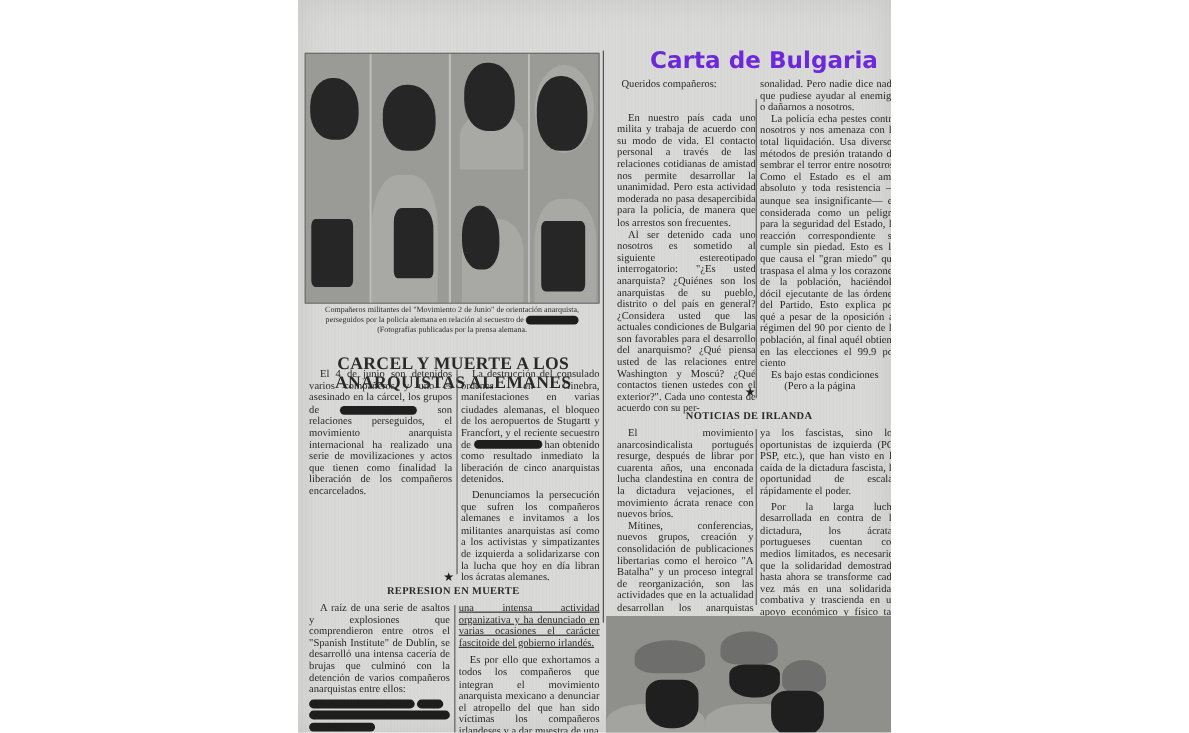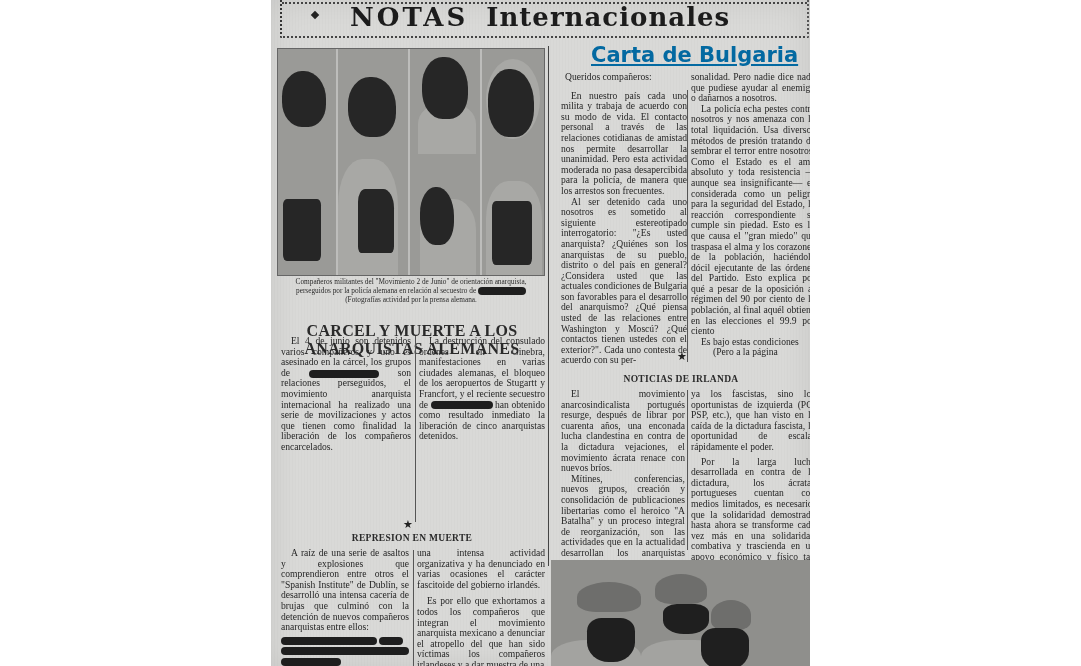--- a/index.html
+++ b/index.html
@@ -22,38 +22,31 @@
   .cell .body{position:absolute;background:#a8a8a5;border-radius:40% 40% 0 0;}
   .cell .face{position:absolute;background:#262626;border-radius:45% 50% 40% 45%;}
   .caption{position:absolute;left:14px;top:277px;width:252px;font-size:7.3px;line-height:9px;text-align:center;color:#2b2b2b;}
   .redact{display:inline-block;background:#1e1e1e;border-radius:4px;height:8px;vertical-align:middle;}
   
   .shead{position:absolute;font-weight:bold;color:#2a2a2a;text-align:center;letter-spacing:0.3px;}
   .col{position:absolute;font-size:9.6px;line-height:10.6px;color:#262626;text-align:justify;}
   .col p{margin:0;text-indent:10px;}
   .vr{position:absolute;width:1px;background:#555;}
   .star{position:absolute;font-size:11px;color:#222;}
-  .bulg-title{position:absolute;left:320px;top:43px;font-family:"DejaVu Sans","Liberation Sans",sans-serif;font-weight:bold;font-size:21px;color:#0369a1;text-decoration:underline;}
+  .bulg-title{position:absolute;left:320px;top:43px;font-family:"DejaVu Sans","Liberation Sans",sans-serif;font-weight:bold;font-size:21px;color:#6d28d9;}
   .photo2{position:absolute;left:280px;top:560px;width:259px;height:106px;background:#8f8f8c;overflow:hidden;}
   .photo2 .cap{position:absolute;border-radius:50% 50% 30% 30%;background:#6e6e6c;}
   .photo2 .face{position:absolute;background:#1f1f1f;border-radius:30% 30% 45% 45%;}
   .photo2 .torso{position:absolute;background:#a3a3a0;border-radius:40% 40% 0 0;}
 </style>
 </head>
 <body>
 
 <div class="page">
 
-  <div class="masthead">
-    <div class="topline"></div>
-    <div class="bullet"></div>
-    <div class="title">
-      <span class="w1">NOTAS</span><span>Internacionales</span>
-    </div>
-  </div>
 
   <div class="photo">
     <div class="cell" style="left:0;top:0;width:58px;height:226px;">
       <div class="face" style="left:4px;top:22px;width:44px;height:56px;"></div>
       <div class="face" style="left:5px;top:150px;width:38px;height:62px;border-radius:10%;"></div>
     </div>
     <div class="cell" style="left:60px;top:0;width:70px;height:226px;">
       <div class="face" style="left:10px;top:28px;width:48px;height:60px;"></div>
       <div class="body" style="left:0;top:110px;width:60px;height:116px;"></div>
       <div class="face" style="left:20px;top:140px;width:36px;height:64px;border-radius:20% 30% 10% 10%;"></div>
@@ -68,56 +61,57 @@
       <div class="body" style="left:4px;top:10px;width:54px;height:80px;border-radius:50%;"></div>
       <div class="face" style="left:6px;top:20px;width:46px;height:68px;"></div>
       <div class="body" style="left:4px;top:132px;width:56px;height:94px;"></div>
       <div class="face" style="left:10px;top:152px;width:40px;height:64px;border-radius:10%;"></div>
     </div>
   </div>
 
   <div class="caption">
     <span>Compañeros militantes del "Movimiento 2 de Junio" de orientación anarquista, perseguidos por la policía alemana en relación al secuestro de</span>
     <span class="redact" style="width:48px;"></span>
-    <span>(Fotografías actividad por la prensa alemana.</span>
+    <span>(Fotografías publicadas por la prensa alemana.</span>
   </div>
 
   <div class="shead" style="left:10px;top:322px;width:262px;font-size:16px;">CARCEL Y MUERTE A LOS ANARQUISTAS ALEMANES</div>
   <div class="col" style="left:10px;top:336px;width:130px;">
     <p><span>El 4 de junio son detenidos varios compañeros y uno es asesinado en la cárcel, los grupos de</span> <span class="redact" style="width:70px;"></span> <span>son relaciones perseguidos, el movimiento anarquista internacional ha realizado una serie de movilizaciones y actos que tienen como finalidad la liberación de los compañeros encarcelados.</span></p>
   </div>
   <div class="vr" style="left:144px;top:336px;height:186px;"></div>
   <div class="col" style="left:148px;top:336px;width:126px;">
     <p><span>La destrucción del consulado órdenes en Ginebra, manifestaciones en varias ciudades alemanas, el bloqueo de los aeropuertos de Stugartt y Francfort, y el reciente secuestro de</span> <span class="redact" style="width:62px;"></span> <span>han obtenido como resultado inmediato la liberación de cinco anarquistas detenidos.</span></p>
+    <p style="margin-top:4px;">Denunciamos la persecución que sufren los compañeros alemanes e invitamos a los militantes anarquistas así como a los activistas y simpatizantes de izquierda a solidarizarse con la lucha que hoy en día libran los ácratas alemanes.</p>
   </div>
 
   <div class="star" style="left:132px;top:518px;">★</div>
 
   <div class="shead" style="left:10px;top:533px;width:262px;font-size:9.5px;">REPRESION EN MUERTE</div>
   <div class="col" style="left:10px;top:548px;width:128px;">
-    <p>A raíz de una serie de asaltos y explosiones que comprendieron entre otros el "Spanish Institute" de Dublín, se desarrolló una intensa cacería de brujas que culminó con la detención de nuevos compañeros anarquistas entre ellos:</p>
+    <p>A raíz de una serie de asaltos y explosiones que comprendieron entre otros el "Spanish Institute" de Dublín, se desarrolló una intensa cacería de brujas que culminó con la detención de varios compañeros anarquistas entre ellos:</p>
     <div style="margin:2px 0;">
       <span class="redact" style="width:96px;"></span>
       <span class="redact" style="width:24px;"></span><br>
       <span class="redact" style="width:128px;"></span><br>
       <span class="redact" style="width:60px;"></span>
     </div>
 
   </div>
   <div class="vr" style="left:142px;top:550px;height:116px;"></div>
   <div class="col" style="left:146px;top:548px;width:128px;">
-    <p style="text-indent:0;">una intensa actividad organizativa y ha denunciado en varias ocasiones el carácter fascitoide del gobierno irlandés.</p>
+    <p style="text-indent:0;text-decoration:underline;">una intensa actividad organizativa y ha denunciado en varias ocasiones el carácter fascitoide del gobierno irlandés.</p>
     <p style="margin-top:6px;">Es por ello que exhortamos a todos los compañeros que integran el movimiento anarquista mexicano a denunciar el atropello del que han sido víctimas los compañeros irlandeses y a dar muestra de una</p>
   </div>
 
   <div class="vr" style="left:277px;top:46px;height:520px;background:#444;"></div>
 
   <div class="bulg-title">Carta de Bulgaria</div>
   <div class="col" style="left:290px;top:72px;width:126px;">
-    <p style="text-indent:4px;margin-bottom:8px;">Queridos compañeros:</p>
+    <p style="text-indent:4px;margin-bottom:20px;">Queridos compañeros:</p>
     <p>En nuestro país cada uno milita y trabaja de acuerdo con su modo de vida. El contacto personal a través de las relaciones cotidianas de amistad nos permite desarrollar la unanimidad. Pero esta actividad moderada no pasa desapercibida para la policía, de manera que los arrestos son frecuentes.</p>
     <p>Al ser detenido cada uno nosotros es sometido al siguiente estereotipado interrogatorio: "¿Es usted anarquista? ¿Quiénes son los anarquistas de su pueblo, distrito o del país en general? ¿Considera usted que las actuales condiciones de Bulgaria son favorables para el desarrollo del anarquismo? ¿Qué piensa usted de las relaciones entre Washington y Moscú? ¿Qué contactos tienen ustedes con el exterior?". Cada uno contesta de acuerdo con su per-</p>
   </div>
   <div class="vr" style="left:416px;top:90px;height:272px;"></div>
   <div class="col" style="left:420px;top:72px;width:124px;">
     <p style="text-indent:0;">sonalidad. Pero nadie dice nada que pudiese ayudar al enemigo o dañarnos a nosotros.</p>
     <p>La policía echa pestes contra nosotros y nos amenaza con la total liquidación. Usa diversos métodos de presión tratando de sembrar el terror entre nosotros. Como el Estado es el amo absoluto y toda resistencia —aunque sea insignificante— es considerada como un peligro para la seguridad del Estado, la reacción correspondiente se cumple sin piedad. Esto es lo que causa el "gran miedo" que traspasa el alma y los corazones de la población, haciéndola dócil ejecutante de las órdenes del Partido. Esto explica por qué a pesar de la oposición al régimen del 90 por ciento de la población, al final aquél obtiene en las elecciones el 99.9 por ciento</p>
     <p>Es bajo estas condiciones</p>
     <p style="text-indent:22px;">(Pero a la página</p>
   </div>

